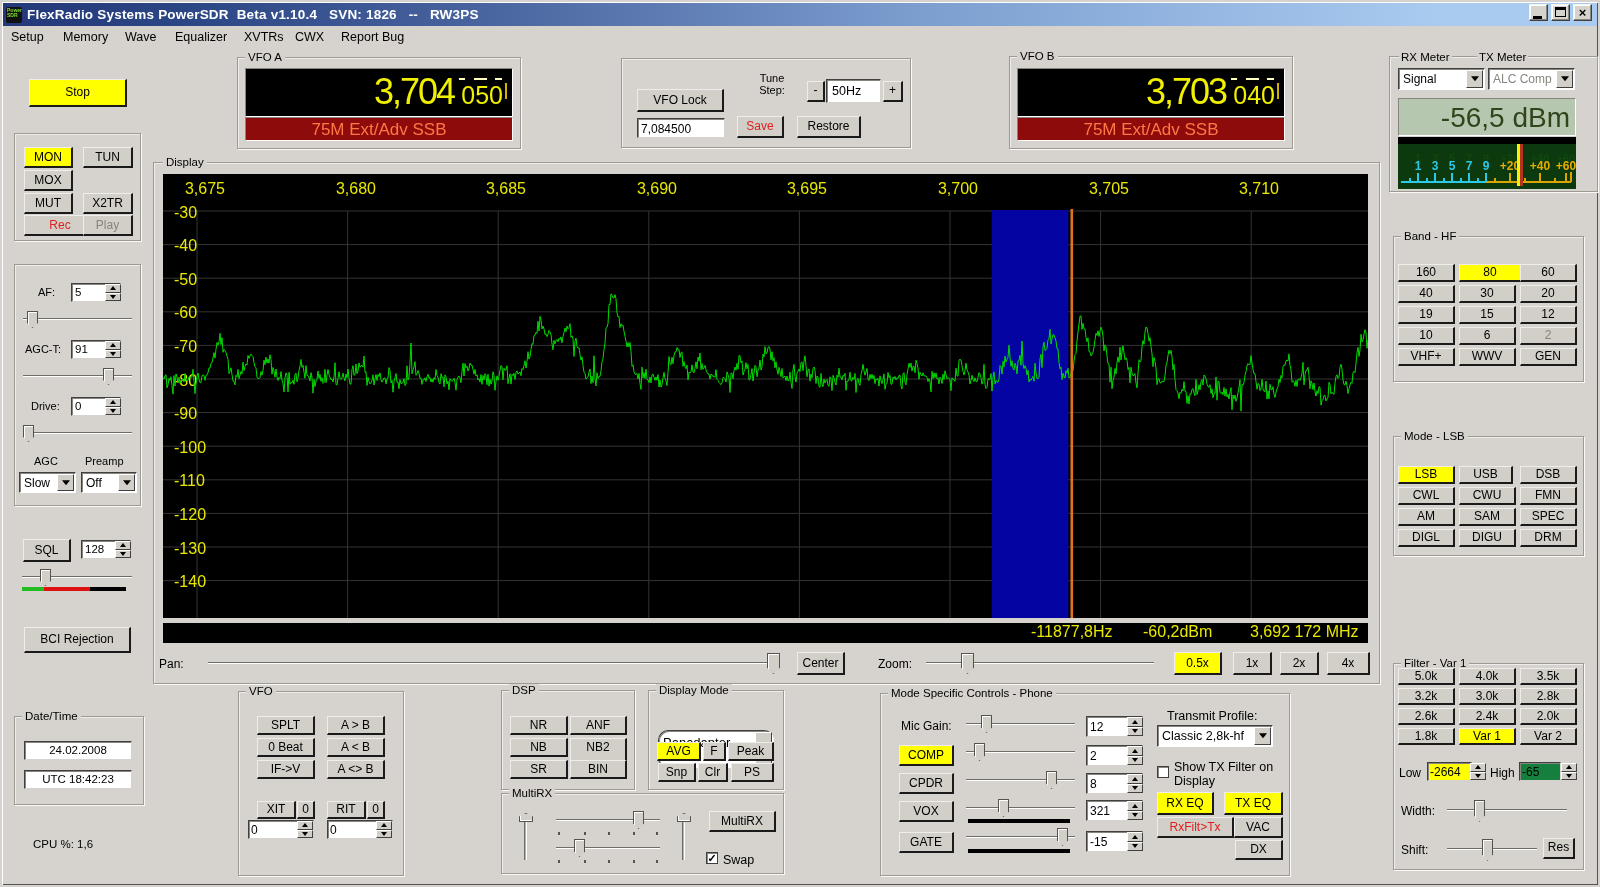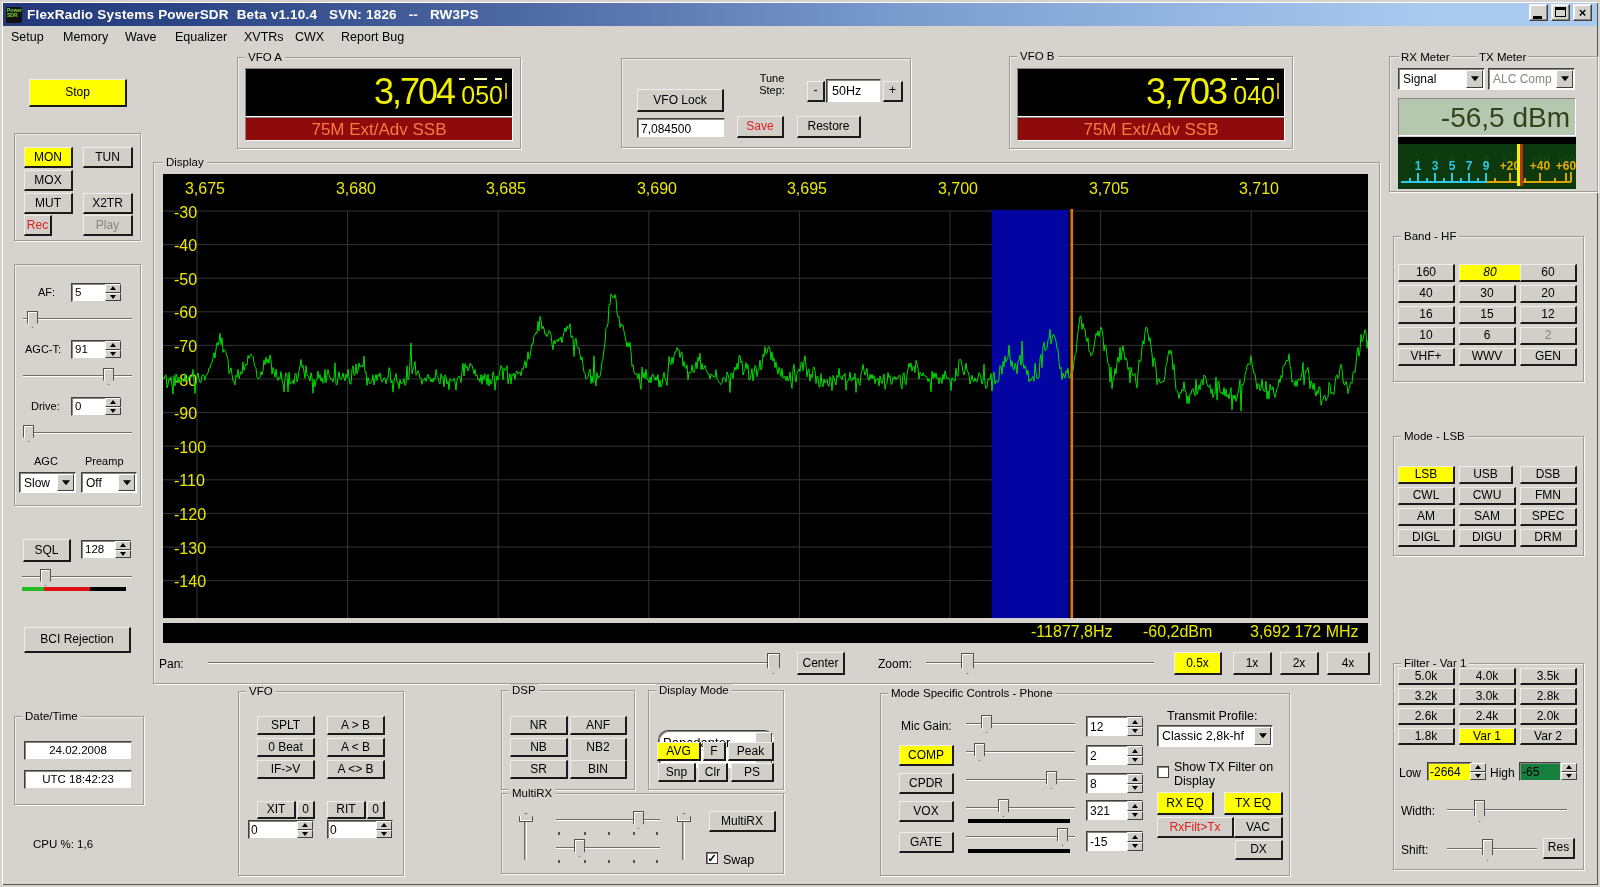--- a/index.html
+++ b/index.html
@@ -70,21 +70,21 @@
   <span style="left:338px;">Report Bug</span>
 </div>
 
 <div class="btn yel" style="left:29px;top:79px;width:98px;height:28px;line-height:24px;font-size:12px;">Stop</div>
 <div class="gb" style="left:14px;top:133px;width:127px;height:108px;"></div>
 <div class="btn yel" style="left:24px;top:147px;width:49px;height:21px;line-height:18px;">MON</div>
 <div class="btn" style="left:83px;top:147px;width:50px;height:21px;line-height:18px;">TUN</div>
 <div class="btn" style="left:24px;top:170px;width:49px;height:21px;line-height:18px;">MOX</div>
 <div class="btn" style="left:24px;top:193px;width:49px;height:21px;line-height:18px;">MUT</div>
 <div class="btn" style="left:83px;top:193px;width:50px;height:21px;line-height:18px;">X2TR</div>
-<div class="btn" style="left:24px;top:215px;width:28px;height:21px;line-height:18px;color:#e02020;">Rec</div>
+<div class="btn" style="left:24px;top:215px;width:73px;height:21px;line-height:18px;color:#e02020;">Rec</div>
 <div class="btn dis" style="left:83px;top:215px;width:50px;height:21px;line-height:18px;">Play</div>
 
 <div class="gb" style="left:14px;top:264px;width:127px;height:242px;"></div>
 <div class="abs" style="left:38px;top:286px;">AF:</div>
 <div class="field" style="left:71px;top:283px;width:50px;height:19px;padding:2px 0 0 3px;">5</div>
 <div class="spin" style="left:105px;top:284px;height:17px;">
     <div class="u"></div>
     <div class="d"></div>
   </div>
 <div class="track" style="left:23px;top:318px;width:109px;"></div>
@@ -236,26 +236,26 @@
     </g>
     <rect x="119" y="0" width="3" height="42" fill="#f4f400"></rect>
     <rect x="122" y="0" width="3" height="42" fill="#b43420"></rect>
   </svg>
 </div>
 
 <div class="gb" style="left:1393px;top:236px;width:191px;height:146px;">
     <span class="lbl">Band - HF</span>
   </div>
 <div class="btn" style="left:1398px;top:264px;width:57px;height:18px;line-height:15px;">160</div>
-<div class="btn yel" style="left:1459px;top:264px;width:63px;height:18px;line-height:15px;font-style:italic;">80</div>
+<div class="btn yel" style="left:1459px;top:264px;width:63px;height:18px;line-height:15px;">80</div>
 <div class="btn" style="left:1520px;top:264px;width:57px;height:18px;line-height:15px;">60</div>
 <div class="btn" style="left:1398px;top:285px;width:57px;height:18px;line-height:15px;">40</div>
 <div class="btn" style="left:1459px;top:285px;width:57px;height:18px;line-height:15px;">30</div>
 <div class="btn" style="left:1520px;top:285px;width:57px;height:18px;line-height:15px;">20</div>
-<div class="btn" style="left:1398px;top:306px;width:57px;height:18px;line-height:15px;">16</div>
+<div class="btn" style="left:1398px;top:306px;width:57px;height:18px;line-height:15px;">19</div>
 <div class="btn" style="left:1459px;top:306px;width:57px;height:18px;line-height:15px;">15</div>
 <div class="btn" style="left:1520px;top:306px;width:57px;height:18px;line-height:15px;">12</div>
 <div class="btn" style="left:1398px;top:327px;width:57px;height:18px;line-height:15px;">10</div>
 <div class="btn" style="left:1459px;top:327px;width:57px;height:18px;line-height:15px;">6</div>
 <div class="btn dis" style="left:1520px;top:327px;width:57px;height:18px;line-height:15px;">2</div>
 <div class="btn" style="left:1398px;top:348px;width:57px;height:18px;line-height:15px;">VHF+</div>
 <div class="btn" style="left:1459px;top:348px;width:57px;height:18px;line-height:15px;">WWV</div>
 <div class="btn" style="left:1520px;top:348px;width:57px;height:18px;line-height:15px;">GEN</div>
 
 <div class="gb" style="left:1393px;top:436px;width:191px;height:120px;">

